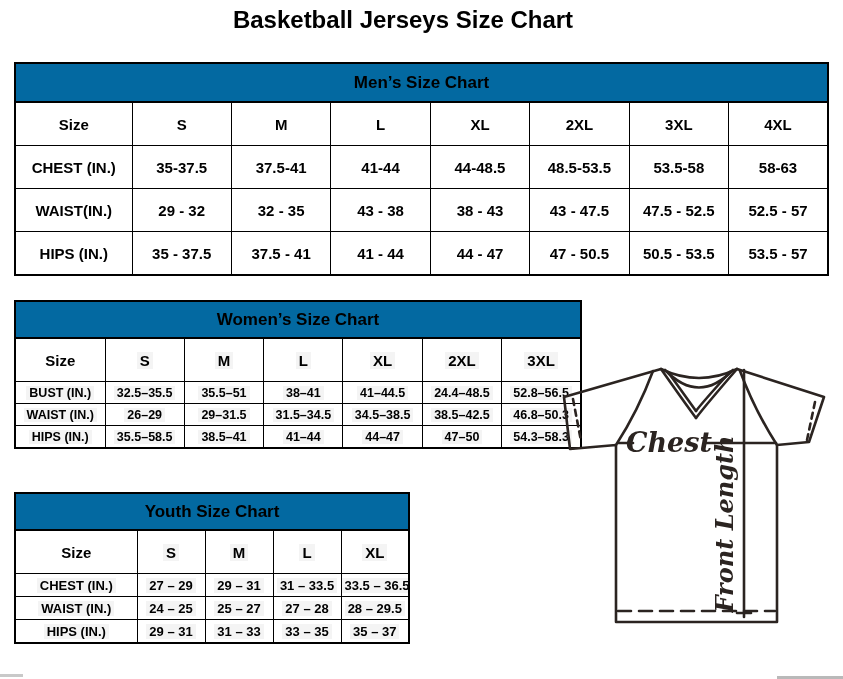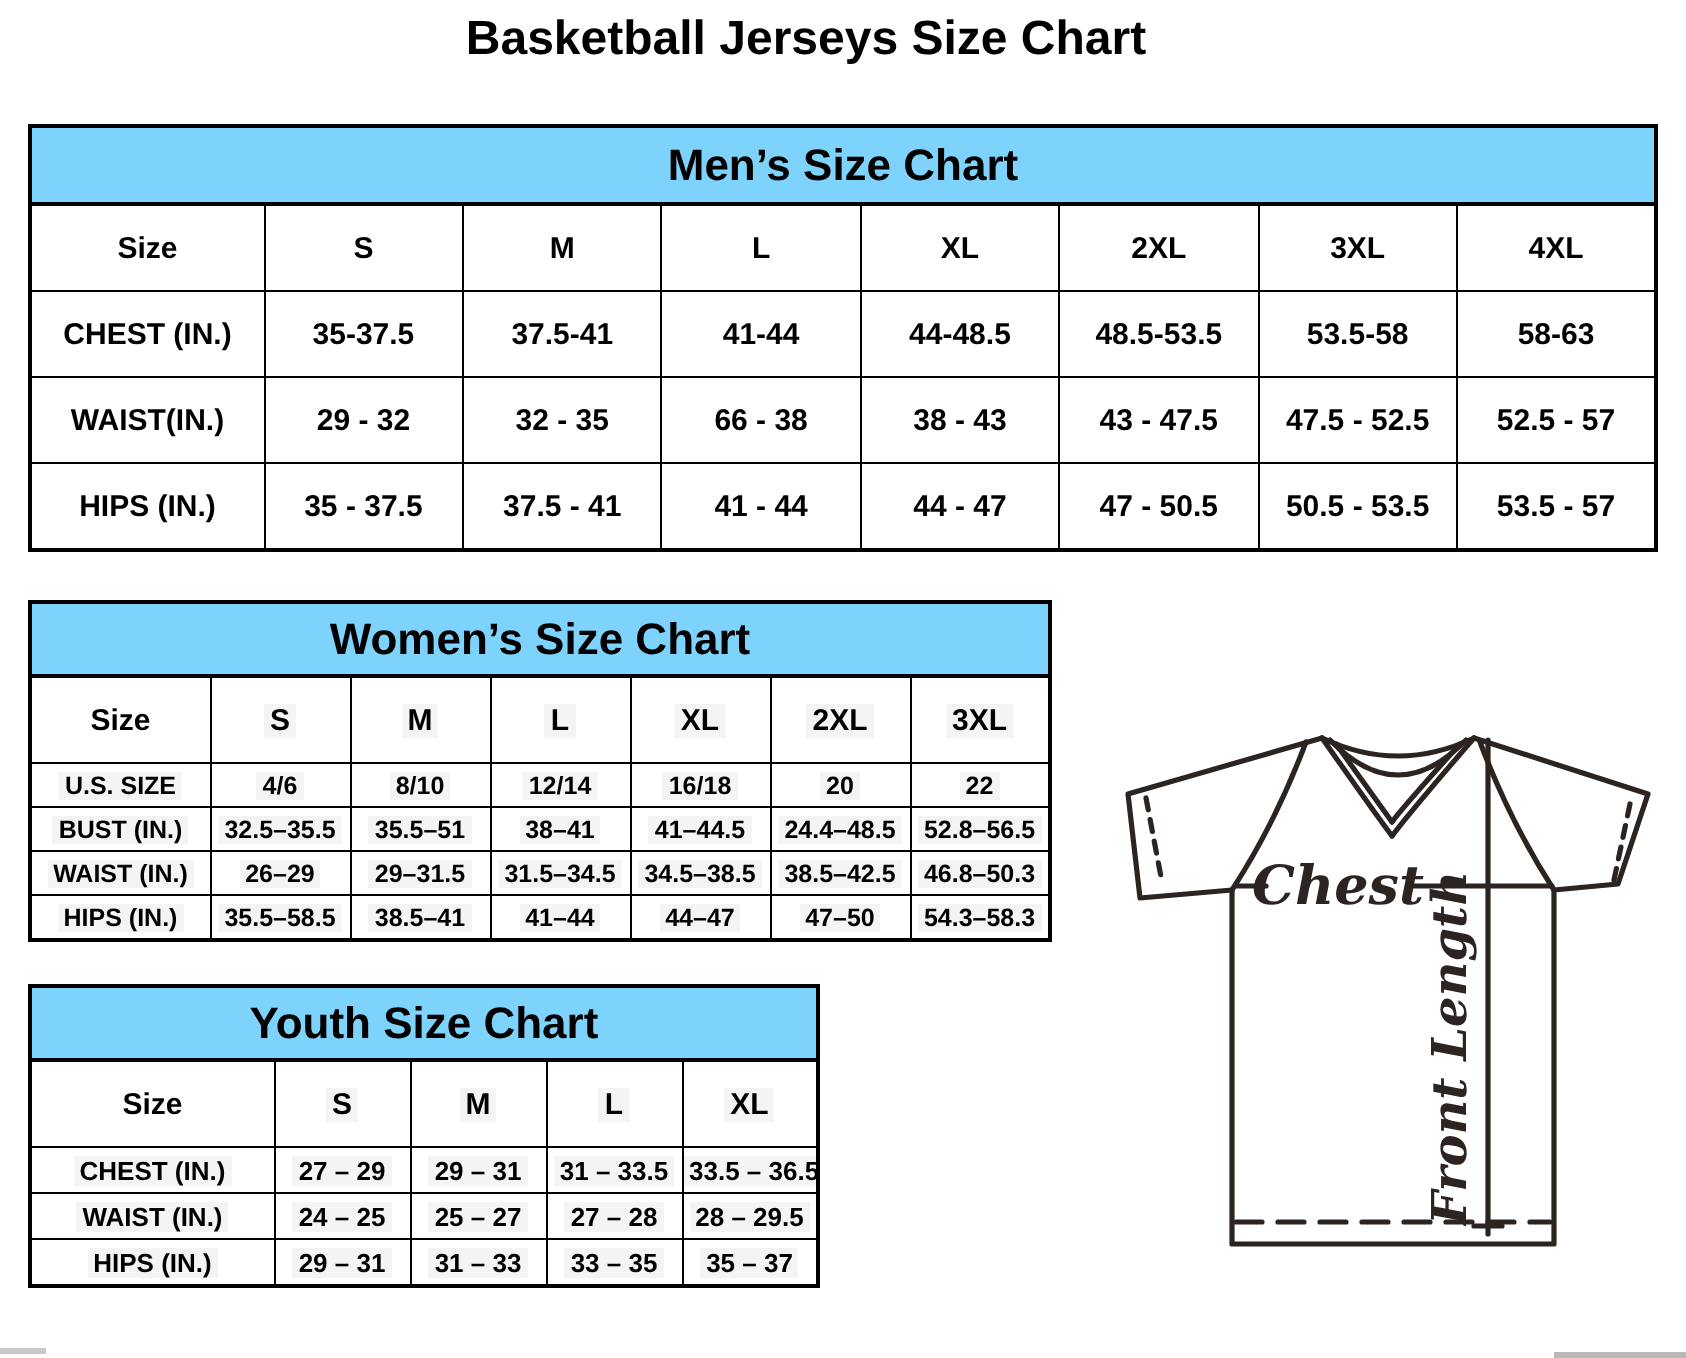--- a/index.html
+++ b/index.html
@@ -28,32 +28,32 @@
   table.size-table td{
     border:1px solid #000;
     text-align:center;
     vertical-align:middle;
     font-weight:bold;
     padding:0;
     overflow:hidden;
     white-space:nowrap;
   }
   .size-table tr.title-row td{
-    background:#7dd3fc;
-    font-size:22px;
+    background:#0369a1;
+    font-size:17px;
     border-bottom:2px solid #000;
   }
   
   .t0{left:14px;top:62px;width:815px;}
   .t0 col.c-label{width:117px;}
   .t0 tr.title-row td{height:37px;}
   .t0 tr.hdr td{height:42px;font-size:15px;}
   .t0 tr.data td{height:42px;font-size:15px;}
   
-  .t1{left:14px;top:300px;width:512px;}
+  .t1{left:14px;top:300px;width:568px;}
   .t1 col.c-label{width:90px;}
   .t1 tr.title-row td{height:35px;}
   .t1 tr.hdr td{height:42px;font-size:15px;}
   .t1 tr.data td{height:21px;font-size:12.5px;}
   
   .t2{left:14px;top:492px;width:396px;}
   .t2 col.c-label{width:122px;}
   .t2 tr.title-row td{height:35px;}
   .t2 tr.hdr td{height:42px;font-size:15px;}
   .t2 tr.data td{height:22px;font-size:13px;}
@@ -122,21 +122,21 @@
           <td><span class="cw">41-44</span></td>
           <td><span class="cw">44-48.5</span></td>
           <td><span class="cw">48.5-53.5</span></td>
           <td><span class="cw">53.5-58</span></td>
           <td><span class="cw">58-63</span></td>
         </tr>
         <tr class="data">
           <td><span class="cw">WAIST(IN.)</span></td>
           <td><span class="cw">29 - 32</span></td>
           <td><span class="cw">32 - 35</span></td>
-          <td><span class="cw">66 - 38</span></td>
+          <td><span class="cw">43 - 38</span></td>
           <td><span class="cw">38 - 43</span></td>
           <td><span class="cw">43 - 47.5</span></td>
           <td><span class="cw">47.5 - 52.5</span></td>
           <td><span class="cw">52.5 - 57</span></td>
         </tr>
         <tr class="data">
           <td><span class="cw">HIPS (IN.)</span></td>
           <td><span class="cw">35 - 37.5</span></td>
           <td><span class="cw">37.5 - 41</span></td>
           <td><span class="cw">41 - 44</span></td>
@@ -164,29 +164,20 @@
         <tr class="hdr">
           <td><span class="plain">Size</span></td>
           <td><span class="cw">S</span></td>
           <td><span class="cw">M</span></td>
           <td><span class="cw">L</span></td>
           <td><span class="cw">XL</span></td>
           <td><span class="cw">2XL</span></td>
           <td><span class="cw">3XL</span></td>
         </tr>
         <tr class="data">
-          <td><span class="cw">U.S. SIZE</span></td>
-          <td><span class="cw">4/6</span></td>
-          <td><span class="cw">8/10</span></td>
-          <td><span class="cw">12/14</span></td>
-          <td><span class="cw">16/18</span></td>
-          <td><span class="cw">20</span></td>
-          <td><span class="cw">22</span></td>
-        </tr>
-        <tr class="data">
           <td><span class="cw">BUST (IN.)</span></td>
           <td><span class="cw">32.5–35.5</span></td>
           <td><span class="cw">35.5–51</span></td>
           <td><span class="cw">38–41</span></td>
           <td><span class="cw">41–44.5</span></td>
           <td><span class="cw">24.4–48.5</span></td>
           <td><span class="cw">52.8–56.5</span></td>
         </tr>
         <tr class="data">
           <td><span class="cw">WAIST (IN.)</span></td>

